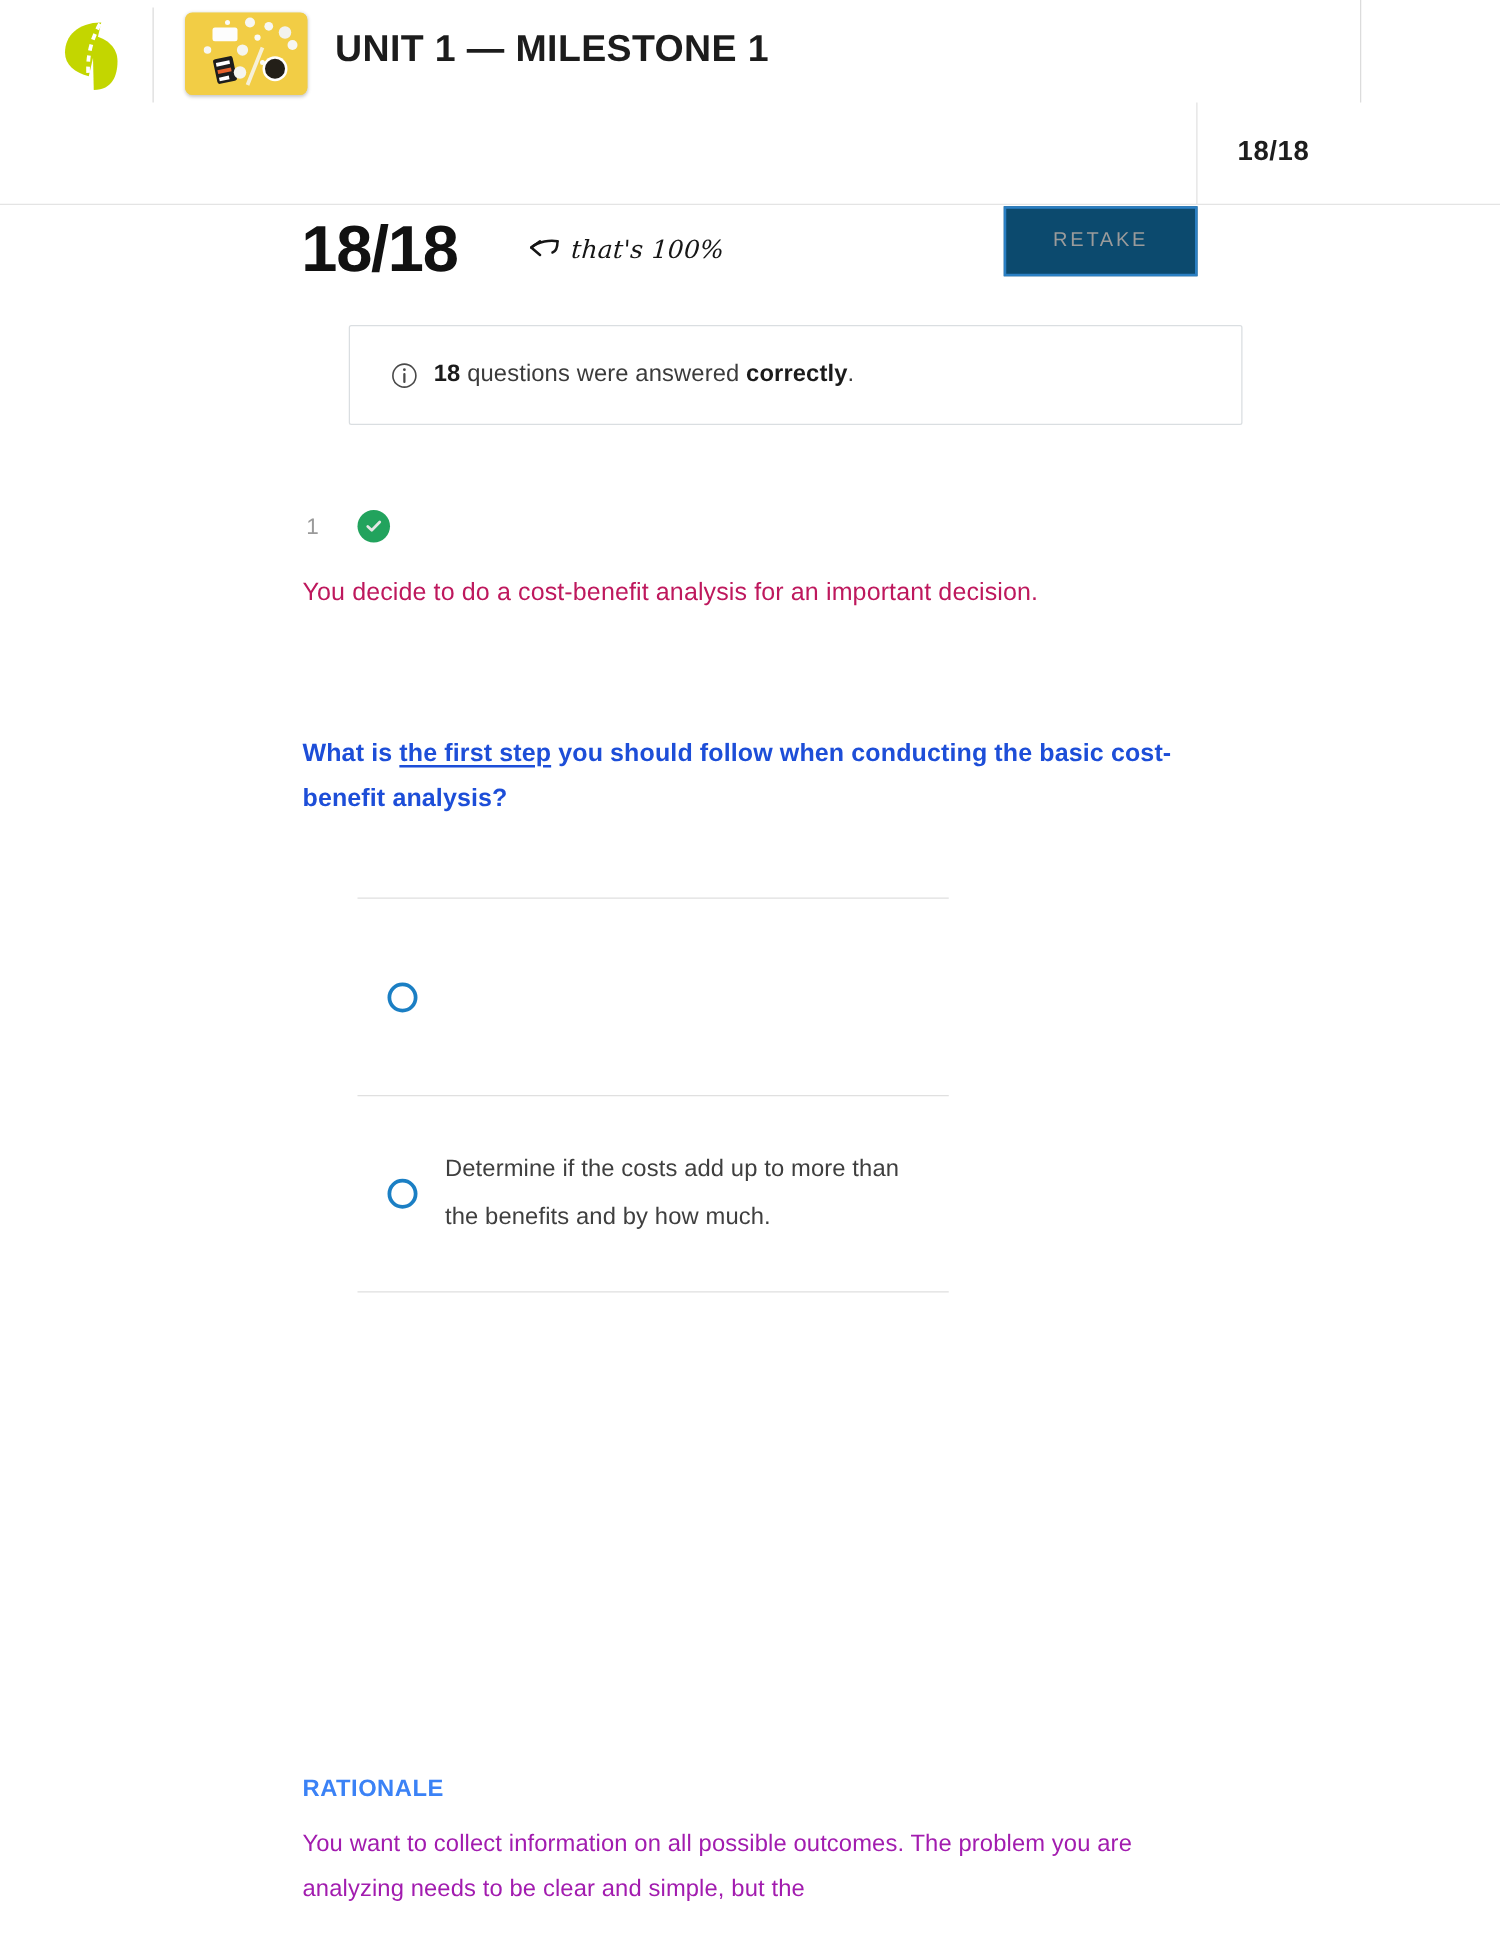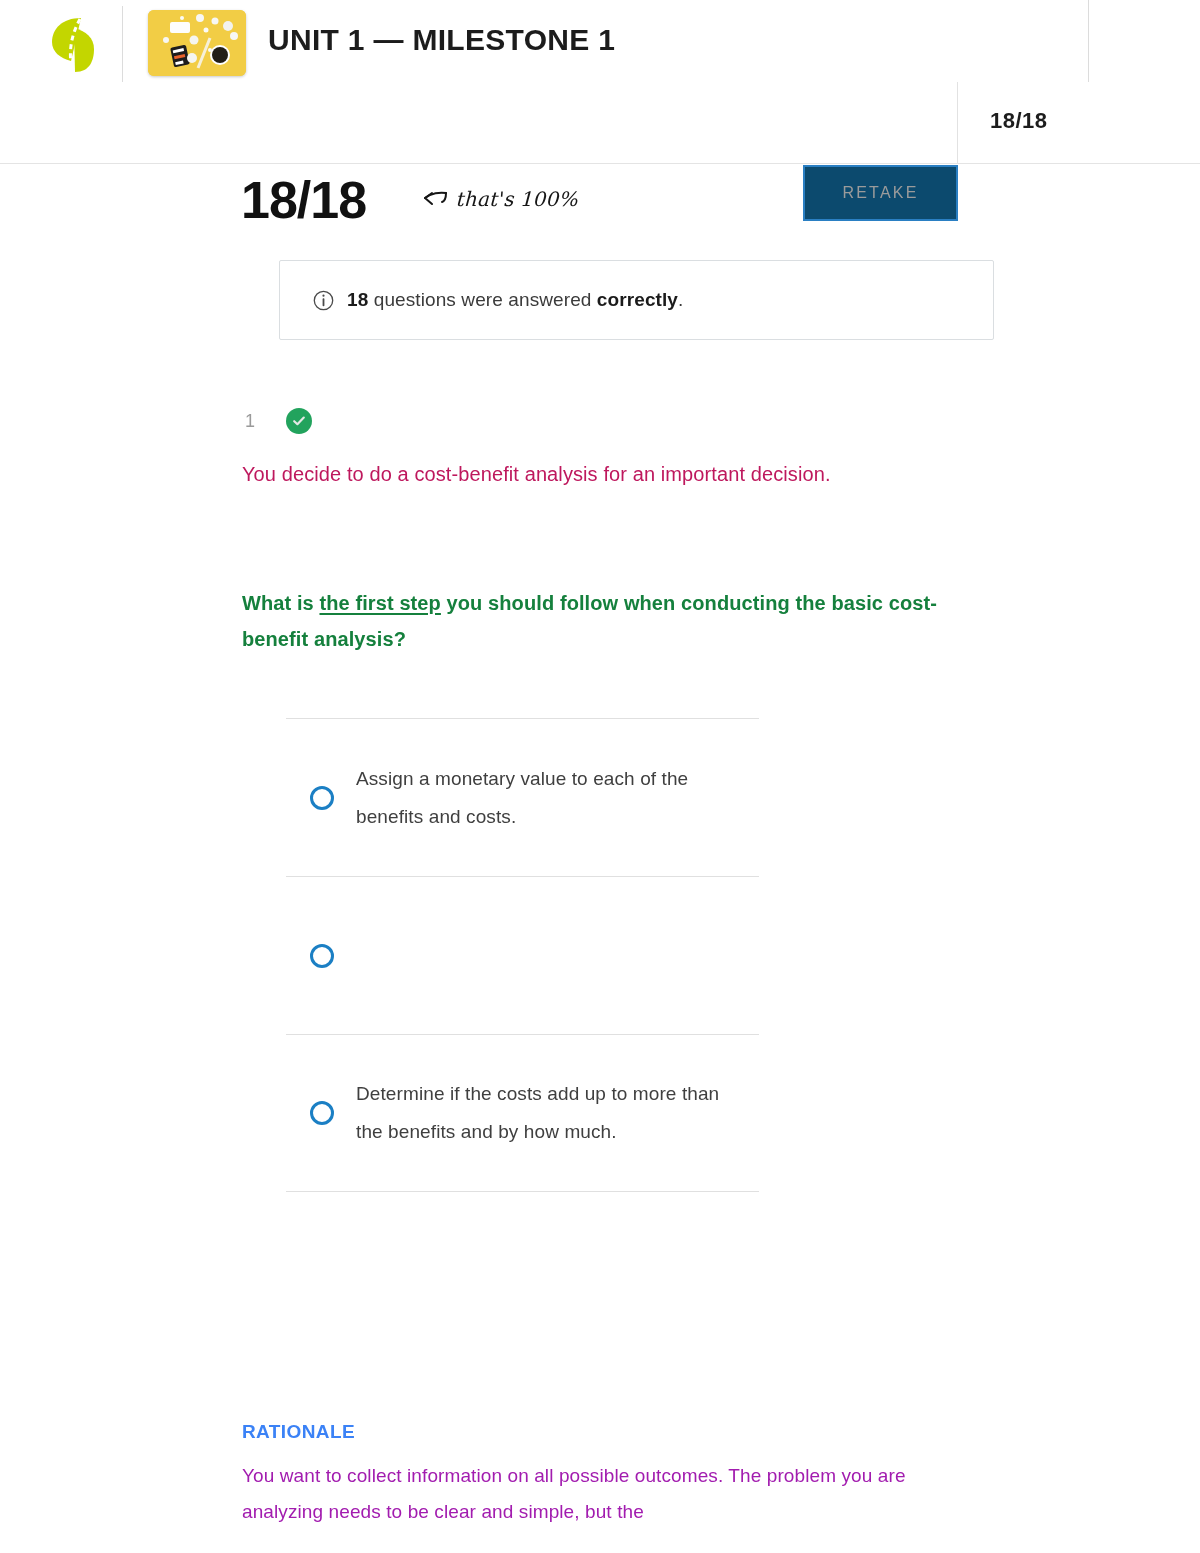--- a/index.html
+++ b/index.html
@@ -210,21 +210,21 @@
     letter-spacing: .1px;
   }
   .q-prompt {
     position: absolute;
     left: 242px;
     top: 585px;
     width: 700px;
     font-size: 20px;
     line-height: 36px;
     font-weight: bold;
-    color: #15803d;
+    color: #1d4ed8;
     letter-spacing: .1px;
   }
   .q-prompt u { text-decoration: underline; text-underline-offset: 3px; }
 
   
   .options {
     position: absolute;
     left: 286px;
     top: 718px;
     width: 473px;
@@ -388,24 +388,20 @@
       </svg>
     </span>
   </div>
 
   <div class="q-stem">You decide to do a cost-benefit analysis for an important decision.</div>
 
   <div class="q-prompt"><span>What is </span><u>the first step</u><span> you should follow when conducting the basic cost-benefit analysis?</span></div>
 
   <div class="options">
 
-    <div class="opt">
-      <span class="radio"></span>
-      <span class="opt-text">Assign a monetary value to each of the benefits and costs.</span>
-    </div>
 
 
     <div class="opt">
       <span class="radio"></span>
     </div>
 
     <div class="opt opt-3">
       <span class="radio"></span>
       <span class="opt-text">Determine if the costs add up to more than the benefits and by how much.</span>
     </div>

